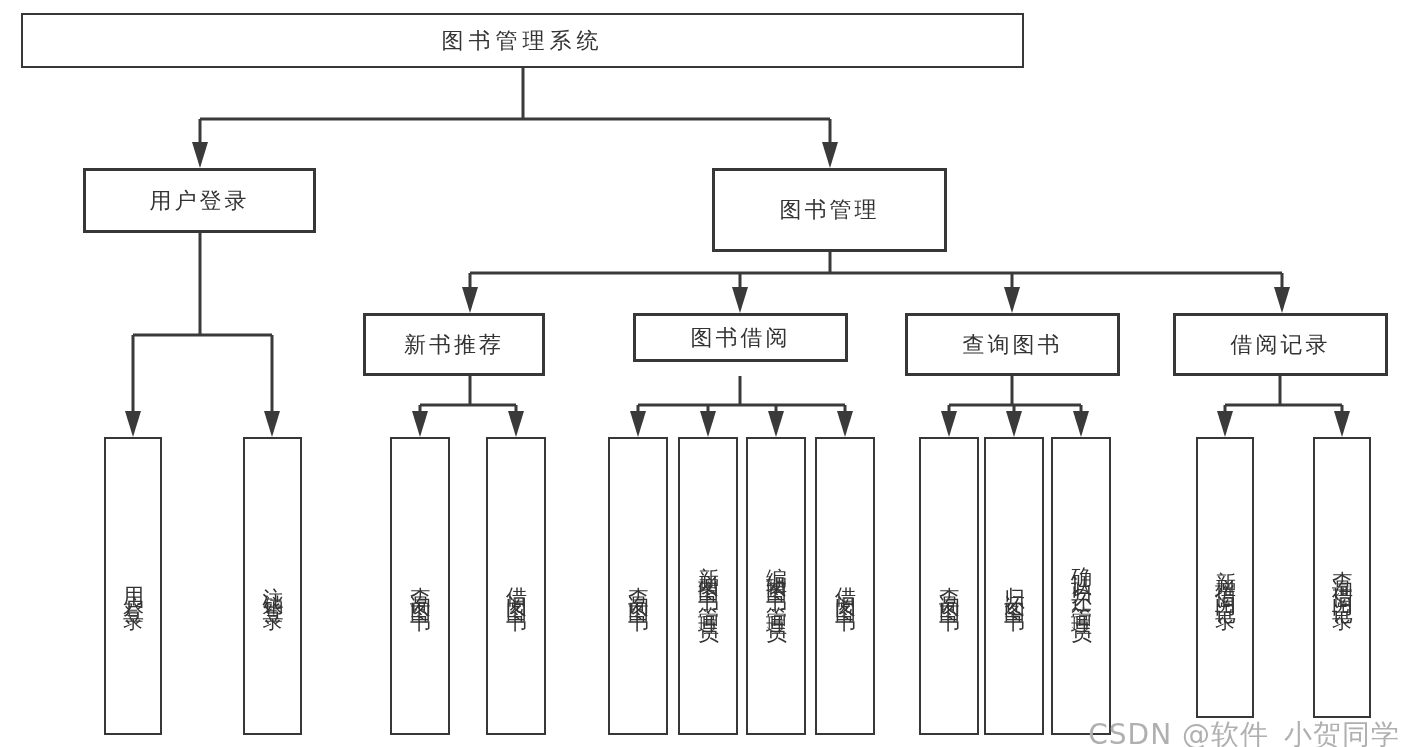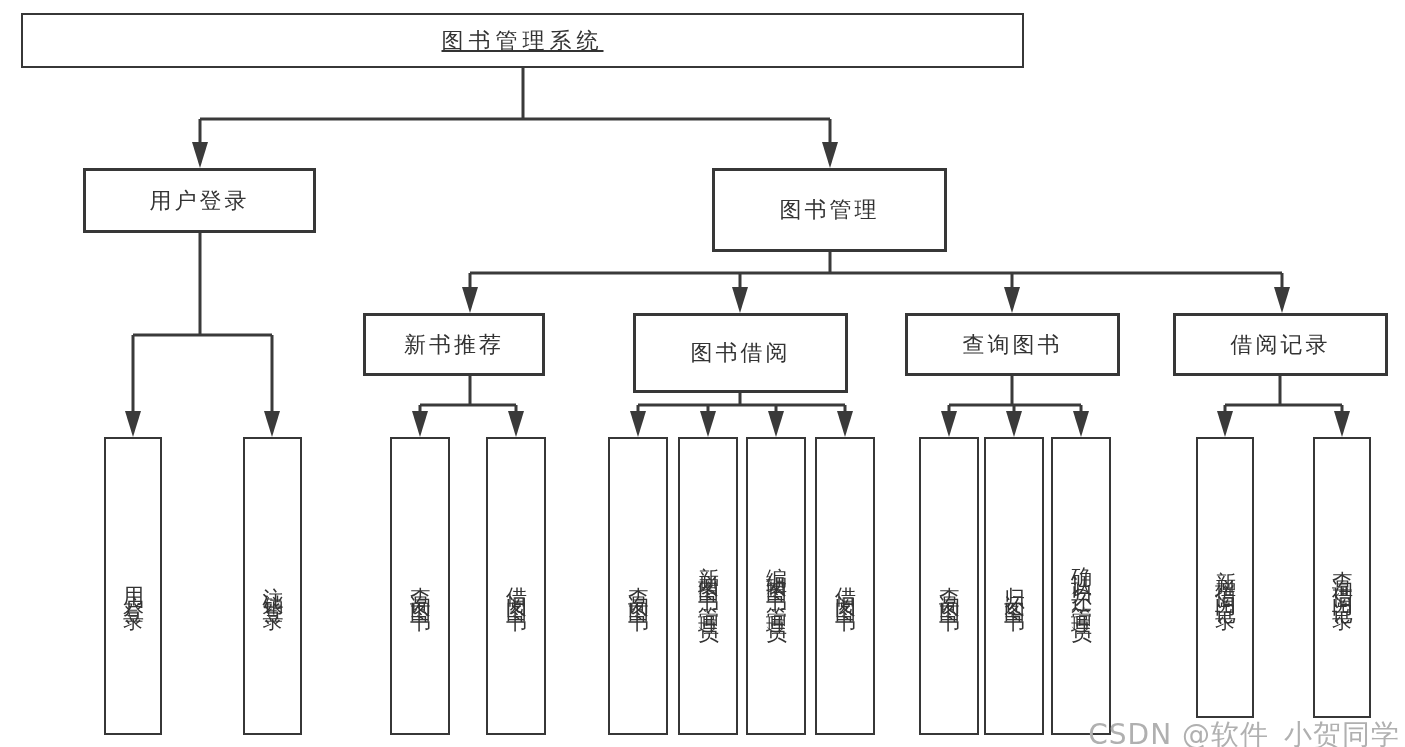--- a/index.html
+++ b/index.html
@@ -35,21 +35,20 @@
     z-index: 2;
   }
   .node.h {
     font-size: 22px;
     letter-spacing: 3px;
     white-space: nowrap;
   }
   .node.root {
     border-width: 2px;
     letter-spacing: 5px;
-    text-decoration: underline;
   }
   .node.v {
     writing-mode: vertical-rl;
     text-orientation: mixed;
     font-size: 21px;
     letter-spacing: 8px;
     border-width: 2.5px;
     line-height: 1;
   }
   .watermark {
@@ -106,21 +105,21 @@
       <polygon points="1334,411 1350,411 1342,437"></polygon>
     </g>
   </svg>
 
   <div class="node h root" style="left:21px; top:13px; width:1003px; height:55px">图书管理系统</div>
 
   <div class="node h" style="left:83px; top:168px; width:233px; height:65px">用户登录</div>
   <div class="node h" style="left:712px; top:168px; width:235px; height:84px">图书管理</div>
 
   <div class="node h" style="left:363px; top:313px; width:182px; height:63px">新书推荐</div>
-  <div class="node h" style="left:633px; top:313px; width:215px; height:80px">图书借阅</div>
+  <div class="node h" style="left:633px; top:313px; width:215px; height:49px">图书借阅</div>
   <div class="node h" style="left:905px; top:313px; width:215px; height:63px">查询图书</div>
   <div class="node h" style="left:1173px; top:313px; width:215px; height:63px">借阅记录</div>
 
   <div class="node v" style="left:104px; top:437px; width:58px; height:298px">用户登录</div>
   <div class="node v" style="left:243px; top:437px; width:59px; height:298px">注销登录</div>
 
   <div class="node v" style="left:390px; top:437px; width:60px; height:298px">查询图书</div>
   <div class="node v" style="left:486px; top:437px; width:60px; height:298px">借阅图书</div>
 
   <div class="node v" style="left:608px; top:437px; width:60px; height:298px">查询图书</div>

